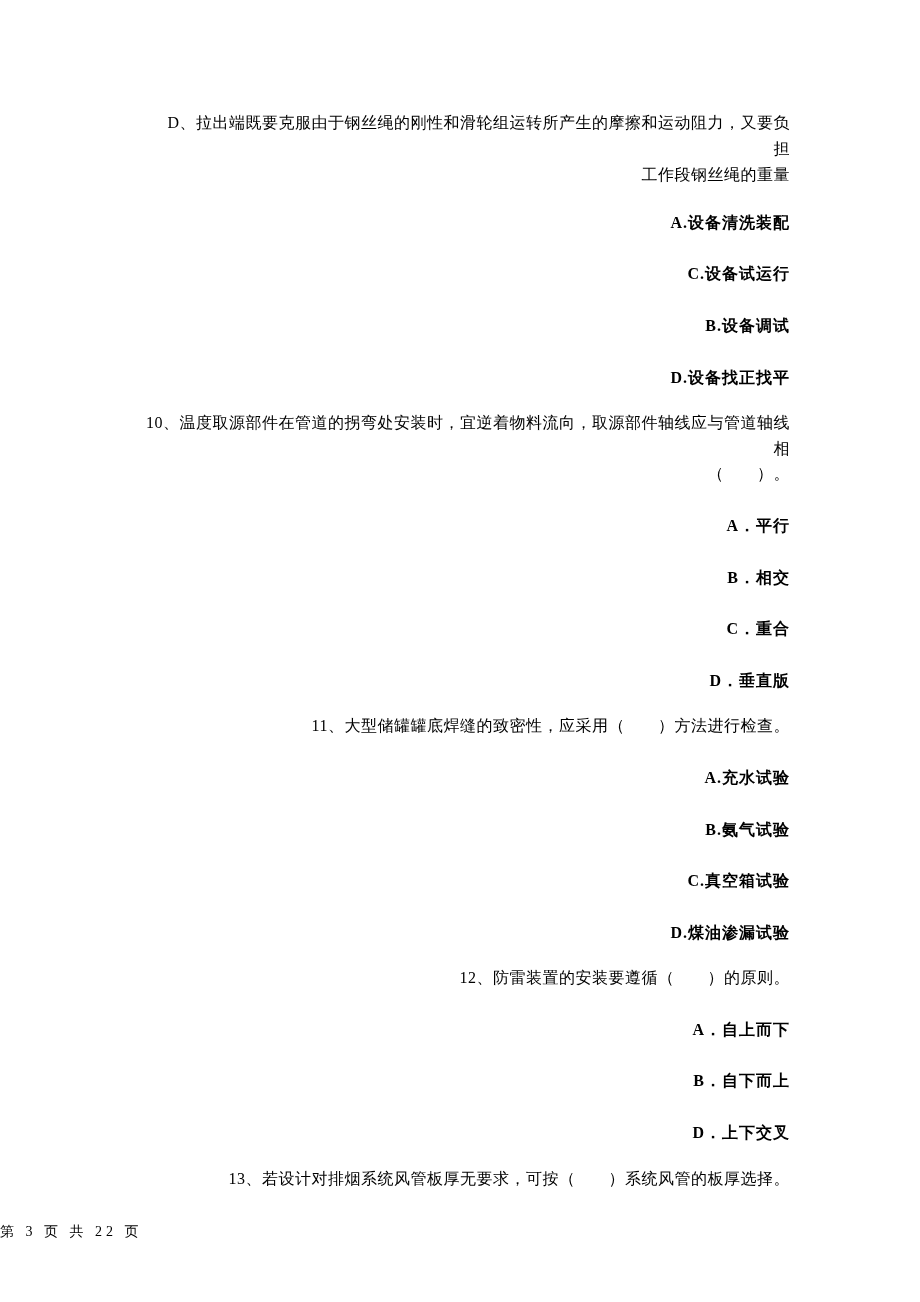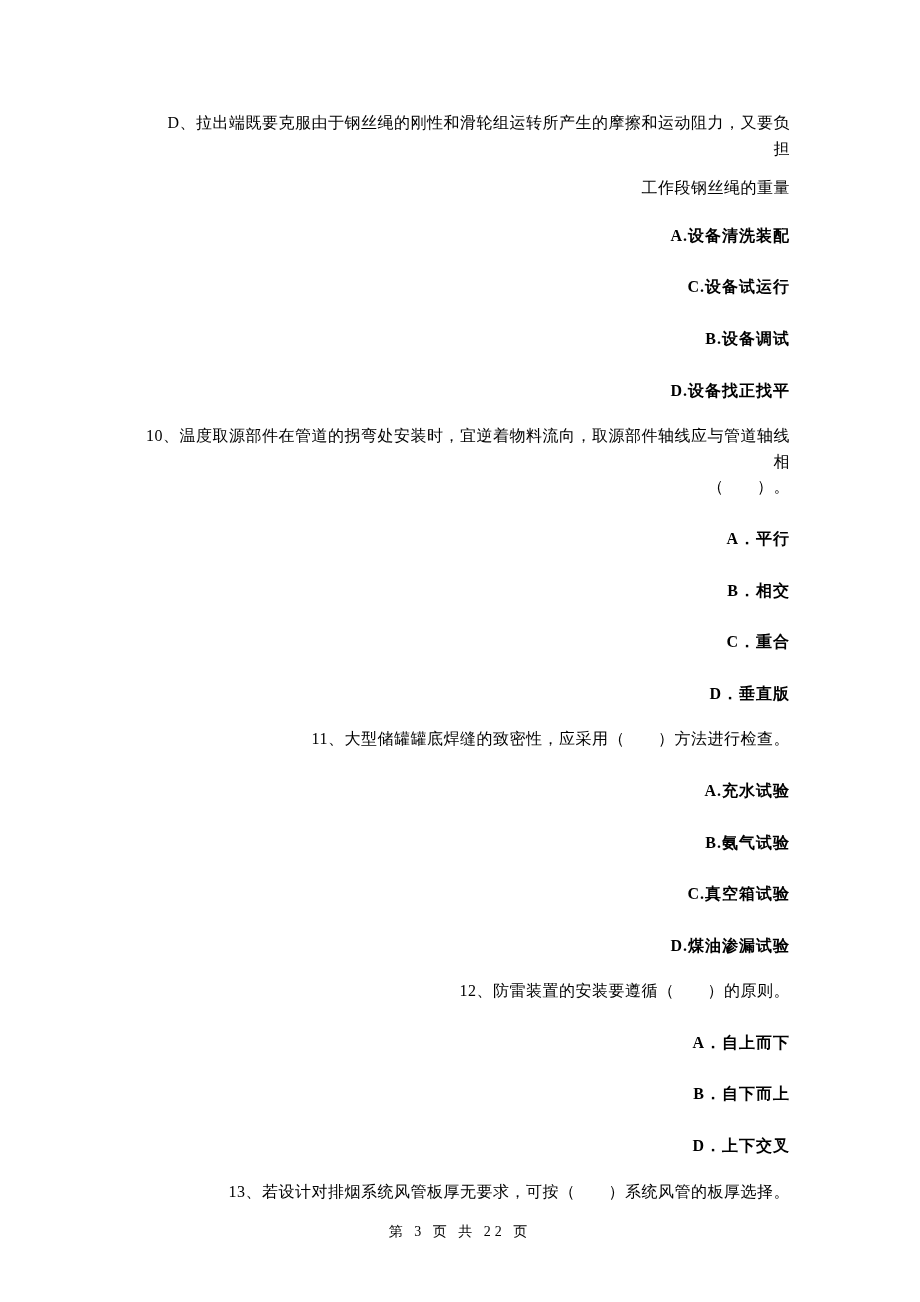--- a/index.html
+++ b/index.html
@@ -23,21 +23,21 @@
     }
     .option-d-continuation {
       margin-left: 40px;
       text-indent: -16px;
       padding-left: 0;
       margin-bottom: 22px;
       letter-spacing: 0.5px;
     }
     .continuation-line2 {
       margin-left: -40px;
-      margin-top: 14px;
+      margin-top: 1px;
     }
     .question {
       margin-bottom: 20px;
       letter-spacing: 0.5px;
     }
     .question-stem {
       margin-bottom: 26px;
     }
     .question-stem-multiline {
       margin-bottom: 26px;
@@ -51,21 +51,21 @@
       font-weight: bold;
     }
     .option:last-child {
       margin-bottom: 0;
     }
     .page-footer {
       position: absolute;
       bottom: 59px;
       left: 0;
       width: 100%;
-      text-align: center;
+      text-align: left;
       font-size: 14px;
       letter-spacing: 4px;
     }
   </style>
 </head>
 <body>
 
 <div class="page-content">
 
   <div class="option-d-continuation">

